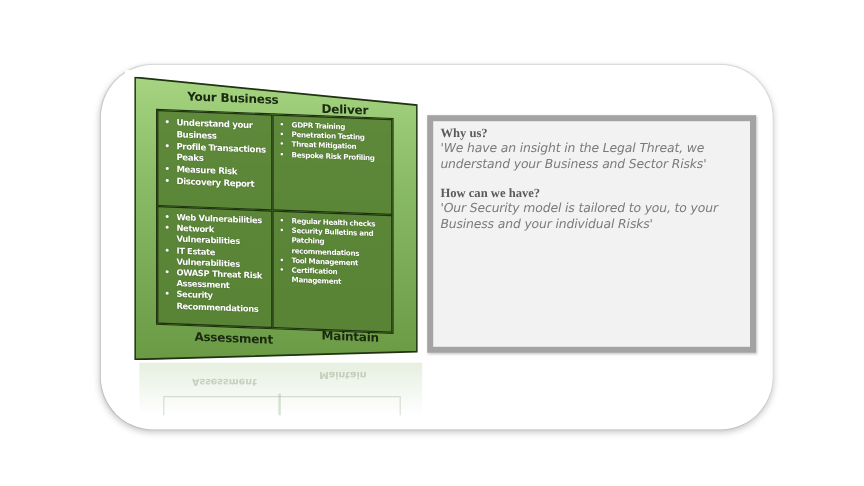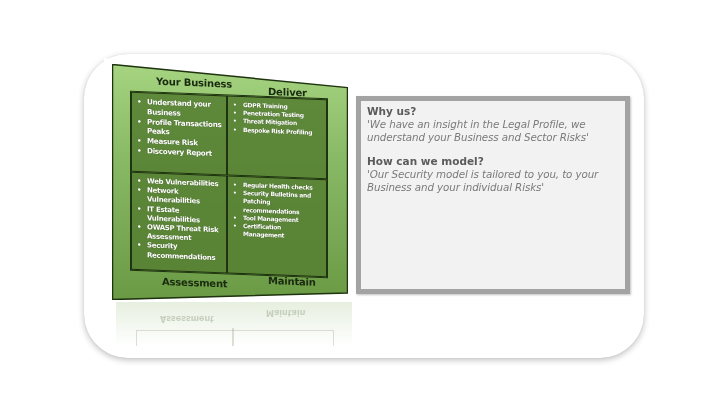--- a/index.html
+++ b/index.html
@@ -79,21 +79,21 @@
       transform: scaleY(-1); font-family: "DejaVu Sans", sans-serif;
     }
     .info {
       position: absolute; left: 356px; top: 96px; width: 274px; height: 198px;
       background: #f2f2f2; box-sizing: border-box;
       border: 5px solid #a3a3a3;
       box-shadow: 1px 1px 2px rgba(0,0,0,0.25);
       padding: 4px 6px;
       font-family: "DejaVu Sans", sans-serif;
     }
-    .info .q { font-weight: bold; font-size: 10.5px; color: #5b5b5b; margin: 0; line-height: 13px; }
+    .info .q { font-weight: bold; font-size: 10.5px; color: #5b5b5b; margin: 0; line-height: 13px; font-family: Liberation Serif, serif; }
     .info .a { font-style: italic; font-size: 10.3px; color: #7a7a7a; margin: 0 0 11px 0; line-height: 13px; letter-spacing: -0.1px; }
   </style>
 </head>
 <body>
 
 <div class="frame"></div>
 
 <div class="card-wrap">
   <div class="card-base"></div>
   <div class="card"></div>
@@ -145,16 +145,16 @@
 
 <div class="reflection">
   <div class="refl-text" style="left:44px; top:12px;">Assessment</div>
   <div class="refl-text" style="left:150px; top:6px;">Maintain</div>
   <div class="refl-line" style="left:20px; top:28px; width:196px; height:20px;"></div>
   <div class="refl-line" style="left:116px; top:26px; width:0; height:20px;"></div>
 </div>
 
 <div class="info">
   <p class="q">Why us?</p>
-  <p class="a">'We have an insight in the Legal Profile, we understand your Business and Sector Risks'</p>
-  <p class="q">How can we model?</p>
+  <p class="a">'We have an insight in the Legal Threat, we understand your Business and Sector Risks'</p>
+  <p class="q">How can we have?</p>
   <p class="a">'Our Security model is tailored to you, to your Business and your individual Risks'</p>
 </div>
 
 </body></html>

